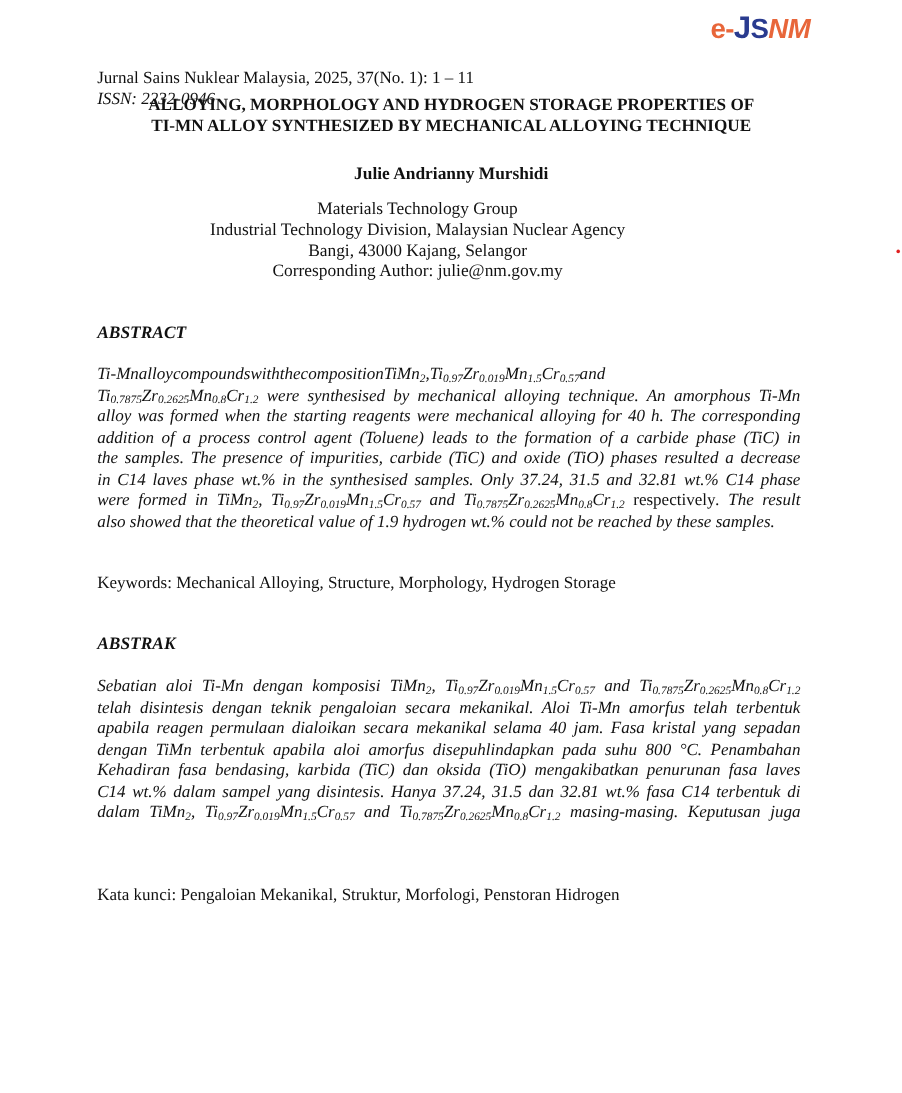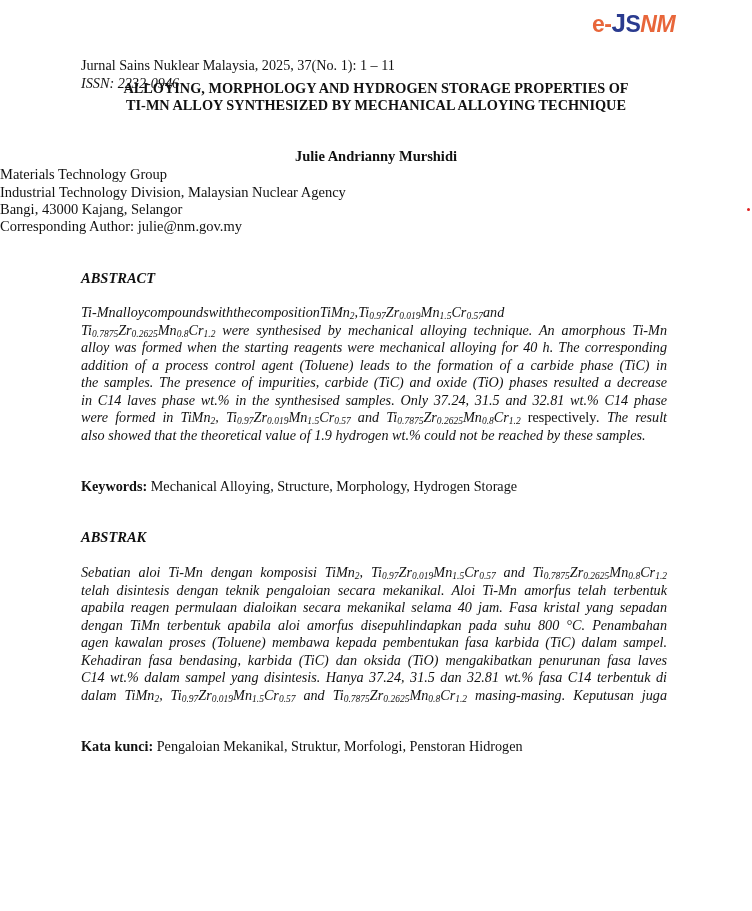--- a/index.html
+++ b/index.html
@@ -9,49 +9,49 @@
     .hdr { left: 81px; font-size: 14.2px; margin-top: 30px; }
     .hdr-italic { font-style: italic; }
     .logo { left: 592px; top: 8px; font-family: "Liberation Sans", sans-serif;
             font-weight: bold; font-size: 23px; letter-spacing: -0.5px; }
     .logo .e { color: #e8663a; }
     .logo .j { color: #2a3b8f; font-size: 26px; }
     .logo .s { color: #2a3b8f; }
     .logo .nm { color: #e8663a; font-style: italic; }
     .title { left: 0; width: 752px; text-align: center; font-weight: bold; font-size: 14.3px; }
     .author { left: 0; width: 752px; text-align: center; font-weight: bold; font-size: 14.5px; }
-    .affil { left: 0; width: 600px; font-size: 14.5px; }
+    .affil { left: 0; width: 600px; text-align: center; font-size: 14.5px; padding-left: 48px; }
     .sec { left: 81px; font-weight: bold; font-style: italic; font-size: 14.5px; }
     .para { left: 81px; width: 586px; font-style: italic; font-size: 14.2px;
             line-height: 17.5px; white-space: normal; text-align: justify; }
     .line { display: block; height: 17.5px; text-align: justify; text-align-last: justify; white-space: nowrap; overflow: visible; }
     .line.last { text-align-last: left; }
     .line.just { display: flex; justify-content: flex-start; }
     sub { font-size: 9.5px; vertical-align: -2px; line-height: 0; }
     .up { font-style: normal; }
     .kw { left: 81px; font-size: 14.2px; }
-    .kw b { font-weight: bold; }
+    .kw b { font-weight: normal; }
     .dot { position: absolute; left: 747px; top: 208px; width: 3px; height: 3px; background: #e02020; border-radius: 50%; }
   </style>
 </head>
 <body>
 
 <div class="abs hdr" style="top:27px;">Jurnal Sains Nuklear Malaysia, 2025, 37(No. 1): 1 – 11</div>
 <div class="abs hdr hdr-italic" style="top:45px;">ISSN: 2232-0946</div>
 
 <div class="abs logo">
   <span class="e">e-</span><span class="j">J</span><span class="s">S</span><span class="nm">NM</span>
 </div>
 
 <div class="dot"></div>
 
 <div class="abs title" style="top:80px;">ALLOYING, MORPHOLOGY AND HYDROGEN STORAGE PROPERTIES OF</div>
 <div class="abs title" style="top:97px;">TI-MN ALLOY SYNTHESIZED BY MECHANICAL ALLOYING TECHNIQUE</div>
 
-<div class="abs author" style="top:148px;">Julie Andrianny Murshidi</div>
+<div class="abs author" style="top:137px;">Julie Andrianny Murshidi</div>
 
 <div class="abs affil" style="top:166px;">Materials Technology Group</div>
 <div class="abs affil" style="top:184px;">Industrial Technology Division, Malaysian Nuclear Agency</div>
 <div class="abs affil" style="top:201px;">Bangi, 43000 Kajang, Selangor</div>
 <div class="abs affil" style="top:218px;">Corresponding Author: julie@nm.gov.my</div>
 
 <div class="abs sec" style="top:270px;">ABSTRACT</div>
 
 <div class="abs para" style="top:304px;">
   <span class="line just">
@@ -76,19 +76,18 @@
 
 <div class="abs kw" style="top:478px;"><b>Keywords:</b><span> Mechanical Alloying, Structure, Morphology, Hydrogen Storage</span></div>
 
 <div class="abs sec" style="top:529px;">ABSTRAK</div>
 
 <div class="abs para" style="top:564px;">
   <span class="line"><span>Sebatian aloi Ti-Mn dengan komposisi </span><span class="fml">TiMn<sub>2</sub>,</span> <span class="fml">Ti<sub>0.97</sub>Zr<sub>0.019</sub>Mn<sub>1.5</sub>Cr<sub>0.57</sub></span><span> and </span><span class="fml">Ti<sub>0.7875</sub>Zr<sub>0.2625</sub>Mn<sub>0.8</sub>Cr<sub>1.2</sub></span></span>
   <span class="line">telah disintesis dengan teknik pengaloian secara mekanikal. Aloi Ti-Mn amorfus telah terbentuk</span>
   <span class="line">apabila reagen permulaan dialoikan secara mekanikal selama 40 jam. Fasa kristal yang sepadan</span>
   <span class="line">dengan TiMn terbentuk apabila aloi amorfus disepuhlindapkan pada suhu 800 °C. Penambahan</span>
-  <span class="line">agen kawalan proses (Toluene) membawa kepada pembentukan fasa karbida (TiC) dalam sampel.</span>
   <span class="line">Kehadiran fasa bendasing, karbida (TiC) dan oksida (TiO) mengakibatkan penurunan fasa laves</span>
   <span class="line">C14 wt.% dalam sampel yang disintesis. Hanya 37.24, 31.5 dan 32.81 wt.% fasa C14 terbentuk di</span>
   <span class="line"><span>dalam </span><span class="fml">TiMn<sub>2</sub>,</span> <span class="fml">Ti<sub>0.97</sub>Zr<sub>0.019</sub>Mn<sub>1.5</sub>Cr<sub>0.57</sub></span><span> and </span><span class="fml">Ti<sub>0.7875</sub>Zr<sub>0.2625</sub>Mn<sub>0.8</sub>Cr<sub>1.2</sub></span><span> masing-masing. Keputusan juga</span></span>
 </div>
 
 <div class="abs kw" style="top:738px;"><b>Kata kunci:</b><span> Pengaloian Mekanikal, Struktur, Morfologi, Penstoran Hidrogen</span></div>
 
 </body></html>

